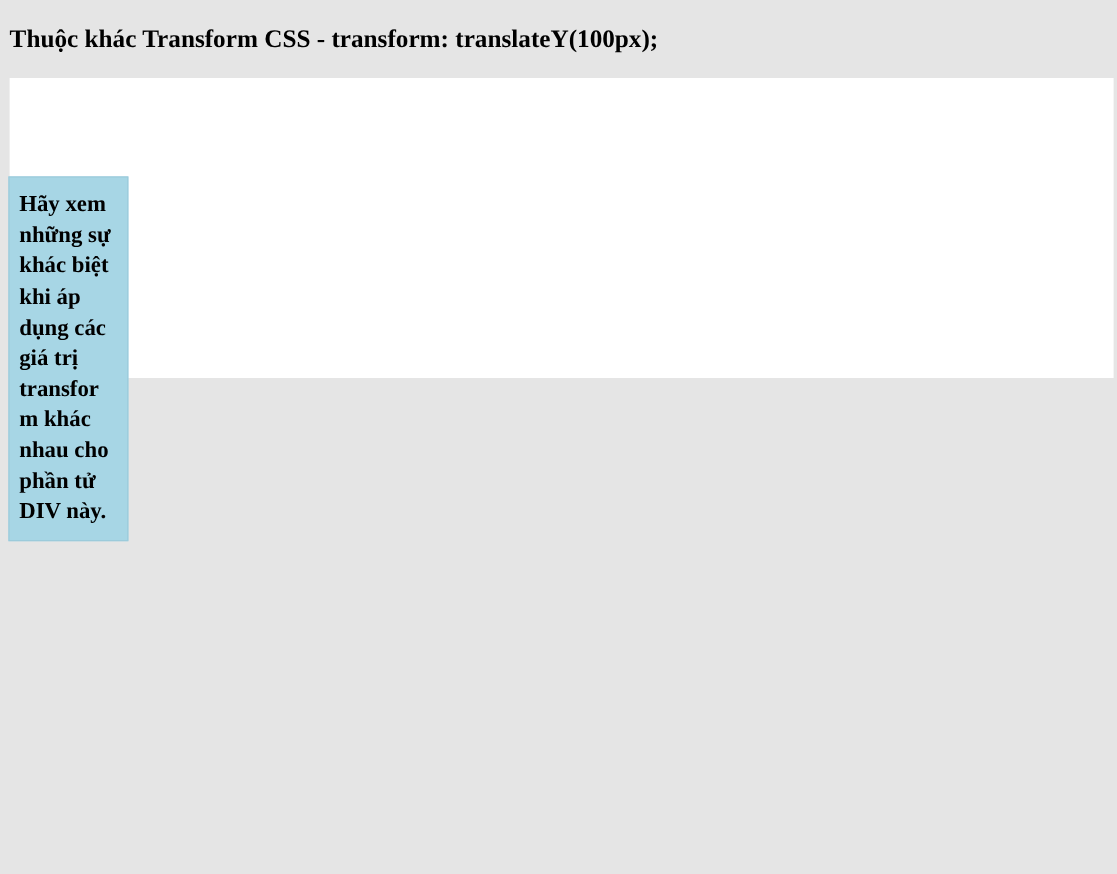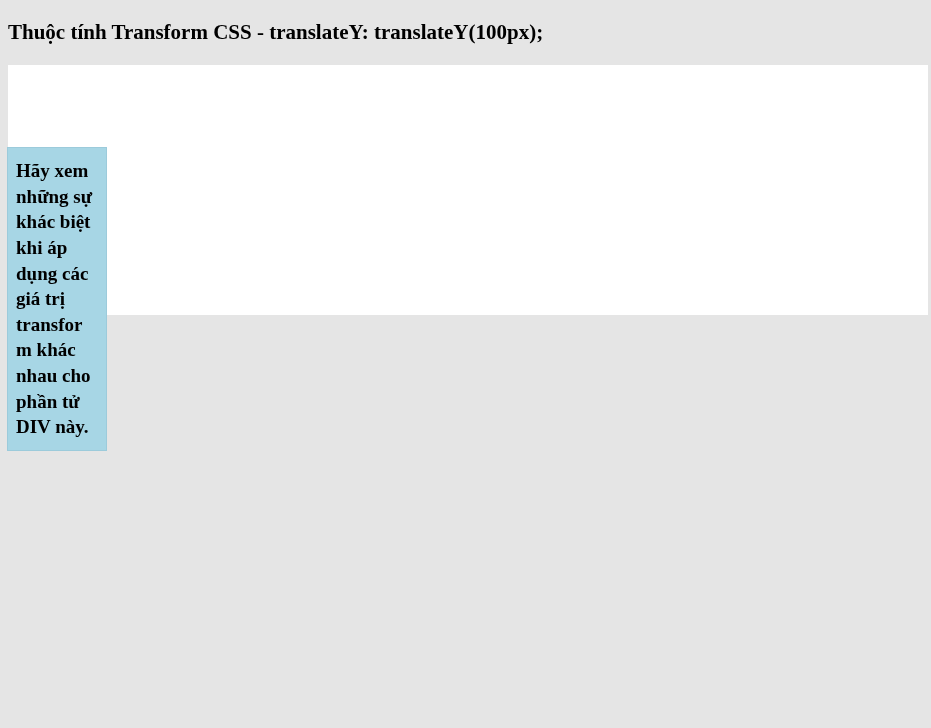--- a/index.html
+++ b/index.html
@@ -38,18 +38,18 @@
     font-weight: bold;
     color: #000;
     line-height: 1.35;
     word-wrap: break-word;
   }
 </style>
 </head>
 <body>
 
 <div class="page">
-  <div class="heading">Thuộc tính Transform CSS - translateY: translateY(100px);</div>
+  <div class="heading">Thuộc khác Transform CSS - transform: translateY(100px);</div>
 
   <div class="white-panel">
     <div class="demo-box">Hãy xem những sự khác biệt khi áp dụng các giá trị transform khác nhau cho phần tử DIV này.</div>
   </div>
 </div>
 
 </body></html>

